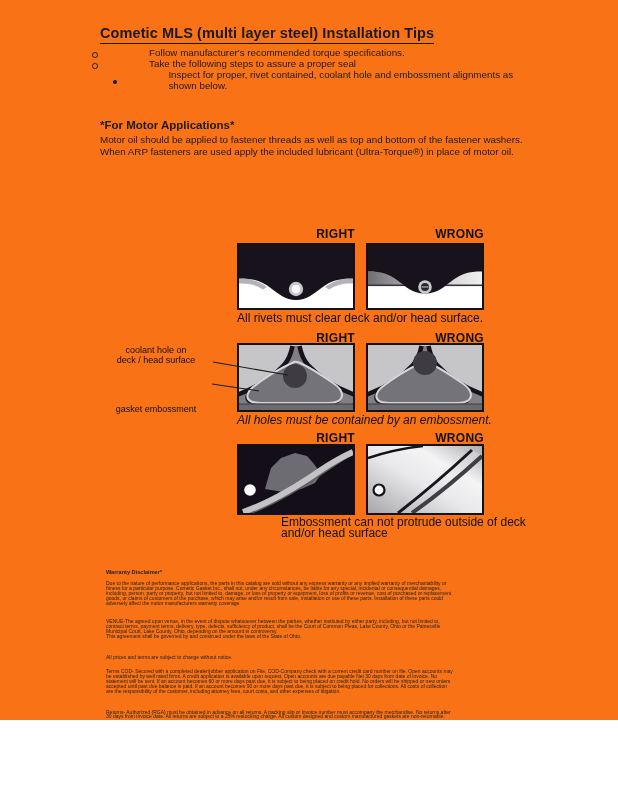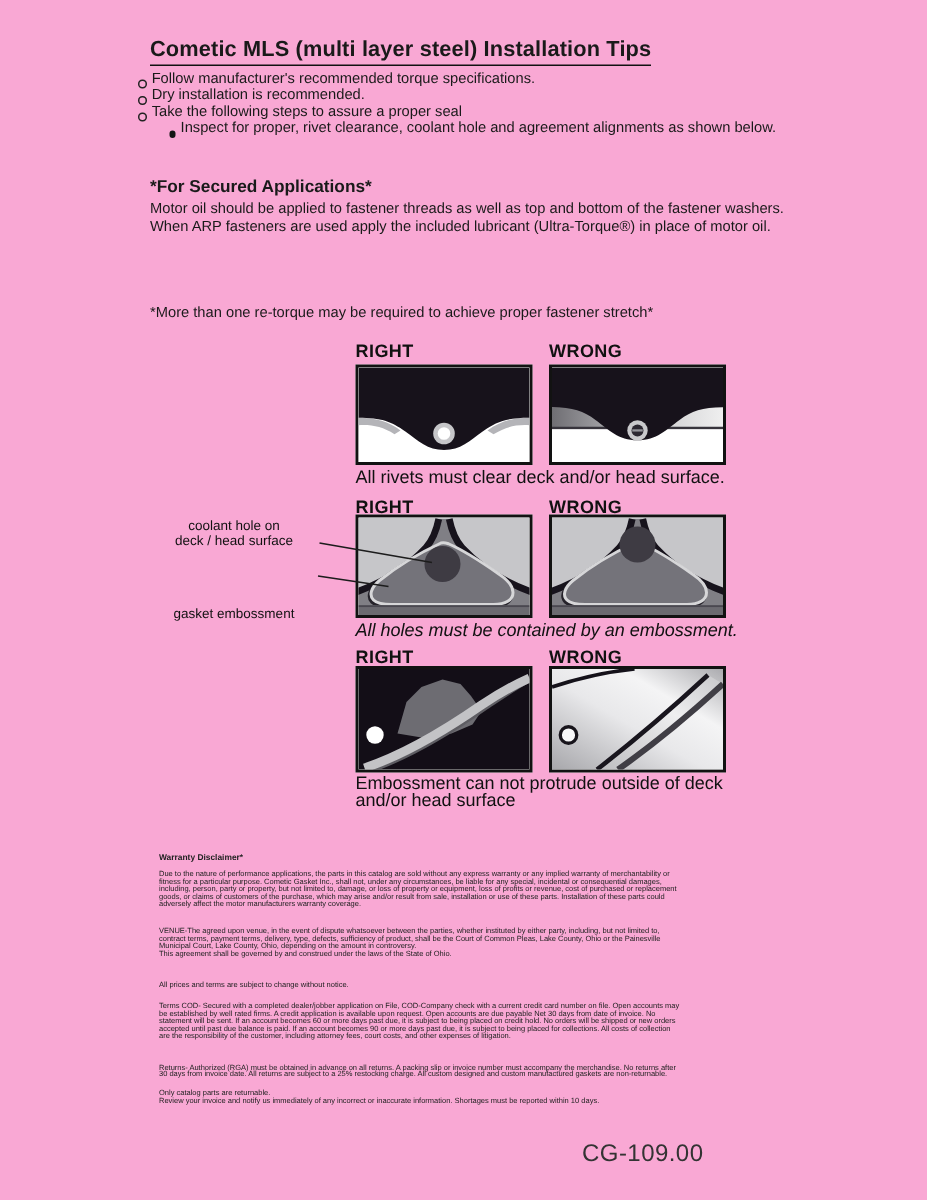--- a/index.html
+++ b/index.html
@@ -1,50 +1,50 @@
 <!DOCTYPE html>
 <html><head>
 <meta charset="utf-8">
 <style>
   html,body { margin:0; padding:0; }
   .page {
-    position:relative; width:618px; height:800px; background:#f9a8d4;
+    position:relative; width:618px; height:720px; background:#f97316;
     font-family:"Liberation Sans", sans-serif; color:#1a1a1a; overflow:hidden;
   }
   .pre { white-space:pre-line; }
 
   
   .title {
     position:absolute; left:100px; top:25px; font-size:14.5px; font-weight:bold;
     border-bottom:1.6px solid #111; padding-bottom:2px; letter-spacing:0.1px;
   }
 
   
   .tips { position:absolute; left:92px; top:48px; width:440px; font-size:9.8px; line-height:10.9px; }
-  .tip-row { display:flex; align-items:flex-end; }
+  .tip-row { display:flex; align-items:center;gap:48px; }
   .tip-row.sub { padding-left:21px; }
   .b-circle {
     width:3.6px; height:3.6px; border:0.9px solid #222; border-radius:50%;
     display:inline-block; margin:3.2px 3.5px 0 0; flex:0 0 auto;
   }
   .b-dot {
     width:4.4px; height:4.4px; background:#151515; border-radius:50%;
     display:inline-block; margin:3px 3px 0 0; flex:0 0 auto;
   }
 
   
   .diesel-h { position:absolute; left:100px; top:119px; font-size:11.5px; font-weight:bold; }
   .para { position:absolute; left:100px; width:440px; font-size:9.8px; line-height:11.6px; }
   .p1 { top:134px; }
   .p2 { top:163px; }
   .p3 { top:203px; }
 
   
   .dlabel {
-    position:absolute; width:118px; text-align:left; font-size:12px; font-weight:700;
+    position:absolute; width:118px; text-align:right; font-size:12px; font-weight:700;
     letter-spacing:0.3px; color:#111;
   }
   .panel { position:absolute; width:114px; border:2px solid #121212; background:#fff; }
   .panel svg { display:block; }
   .caption { position:absolute; left:237px; font-size:12px; line-height:11px; color:#111; width:310px; }
   .ann { position:absolute; left:100px; width:112px; text-align:center; font-size:9px; line-height:10.2px; color:#111; }
   .callouts { position:absolute; left:0; top:0; pointer-events:none; }
 
   
   .legal { position:absolute; left:106px; top:570px; width:430px; color:#222; }
@@ -66,36 +66,31 @@
 
   <div class="title">Cometic MLS (multi layer steel) Installation Tips</div>
 
   <div class="tips">
     <div class="tip-row">
       <span class="b-circle"></span>
       <span>Follow manufacturer's recommended torque specifications.</span>
     </div>
     <div class="tip-row">
       <span class="b-circle"></span>
-      <span>Dry installation is recommended.</span>
-    </div>
-    <div class="tip-row">
-      <span class="b-circle"></span>
       <span>Take the following steps to assure a proper seal</span>
     </div>
     <div class="tip-row sub">
       <span class="b-dot"></span>
-      <span>Inspect for proper, rivet clearance, coolant hole and agreement alignments as shown below.</span>
+      <span>Inspect for proper, rivet contained, coolant hole and embossment alignments as shown below.</span>
     </div>
   </div>
 
-  <div class="diesel-h">*For Secured Applications*</div>
+  <div class="diesel-h">*For Motor Applications*</div>
   <div class="para p1 pre">Motor oil should be applied to fastener threads as well as top and bottom of the fastener washers.
 When ARP fasteners are used apply the included lubricant (Ultra-Torque®) in place of motor oil.</div>
-  <div class="para p3">*More than one re-torque may be required to achieve proper fastener stretch*</div>
 
   <div class="dlabel" style="left:237px; top:227px;">RIGHT</div>
   <div class="dlabel" style="left:366px; top:227px;">WRONG</div>
 
   <div class="panel" style="left:237px; top:243px;">
     <svg width="114" height="63" viewBox="0 0 114 63">
       <rect x="0" y="0" width="114" height="63" fill="#ffffff"></rect>
       <path d="M0,33.5 C12,33.5 20,36 28,42 L24,44.5 C16,39.5 9,38 0,38.5 Z" fill="#b4b4b8"></path>
       <path d="M114,33.5 C102,33.5 94,36 86,42 L90,44.5 C98,39.5 105,38 114,38.5 Z" fill="#b4b4b8"></path>
       <path d="M0,0 H114 V33.5 C99,33.5 92,36 83,42.5 C74,49 68,55 57,55 C46,55 40,49 31,42.5 C22,36 15,33.5 0,33.5 Z" fill="#17121b"></path>
@@ -192,21 +187,21 @@
       </defs>
       <rect x="0" y="0" width="114" height="67" fill="url(#g3)"></rect>
       <path d="M0,12 C18,6 36,2 55,0" stroke="#15121a" stroke-width="2.5" fill="none"></path>
       <path d="M30,67 C52,50 78,28 104,4 L114,10 C90,32 64,53 44,67 Z" fill="url(#g4)"></path>
       <path d="M30,67 C52,50 78,28 104,4" stroke="#19161e" stroke-width="3" fill="none"></path>
       <path d="M44,67 C64,53 90,32 114,10" stroke="#403e45" stroke-width="4" fill="none"></path>
       <circle cx="11" cy="44" r="5.5" fill="#f7f7f8" stroke="#17141b" stroke-width="2.2"></circle>
     </svg>
   </div>
 
-  <div class="caption pre" style="top:517px;">Embossment can not protrude outside of deck
+  <div class="caption pre" style="top:517px;margin-left:44px;">Embossment can not protrude outside of deck
 and/or head surface</div>
 
   <svg class="callouts" width="618" height="800" viewBox="0 0 618 800">
     <line x1="213" y1="362" x2="288" y2="375" stroke="#1c1c1c" stroke-width="1.1"></line>
     <line x1="212" y1="384" x2="259" y2="391" stroke="#1c1c1c" stroke-width="1.1"></line>
   </svg>
 
   <div class="legal">
     <p class="lh">Warranty Disclaimer*</p>
     <p class="m1 pre">Due to the nature of performance applications, the parts in this catalog are sold without any express warranty or any implied warranty of merchantability or

